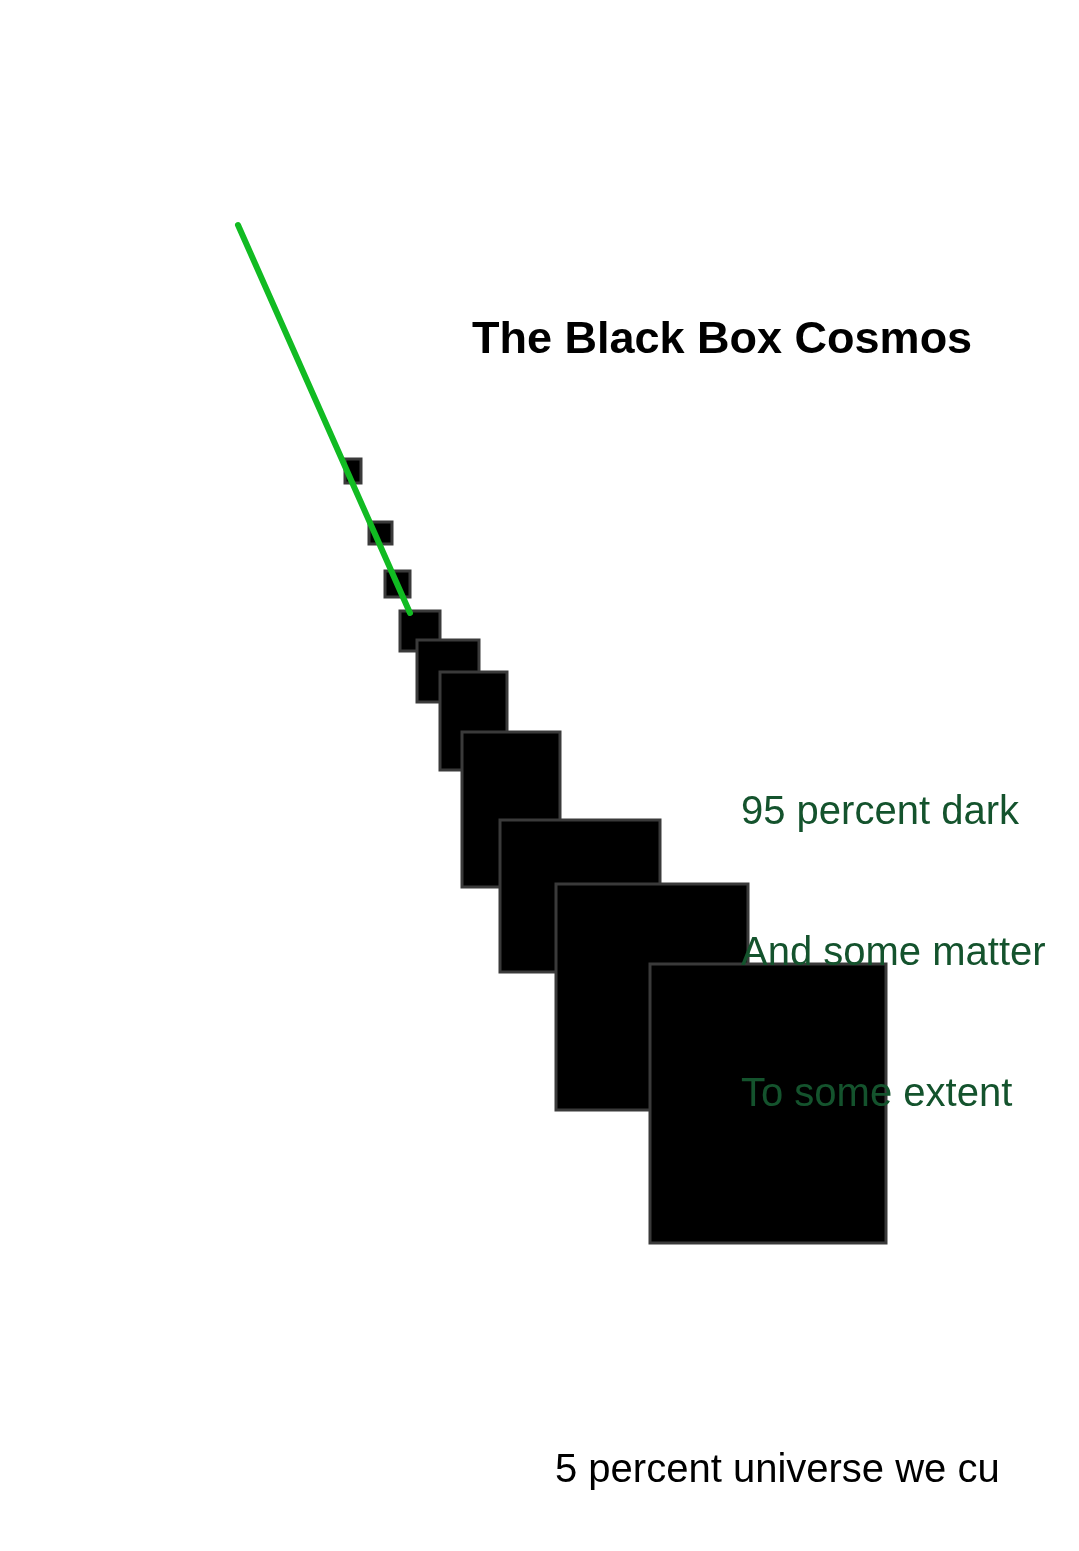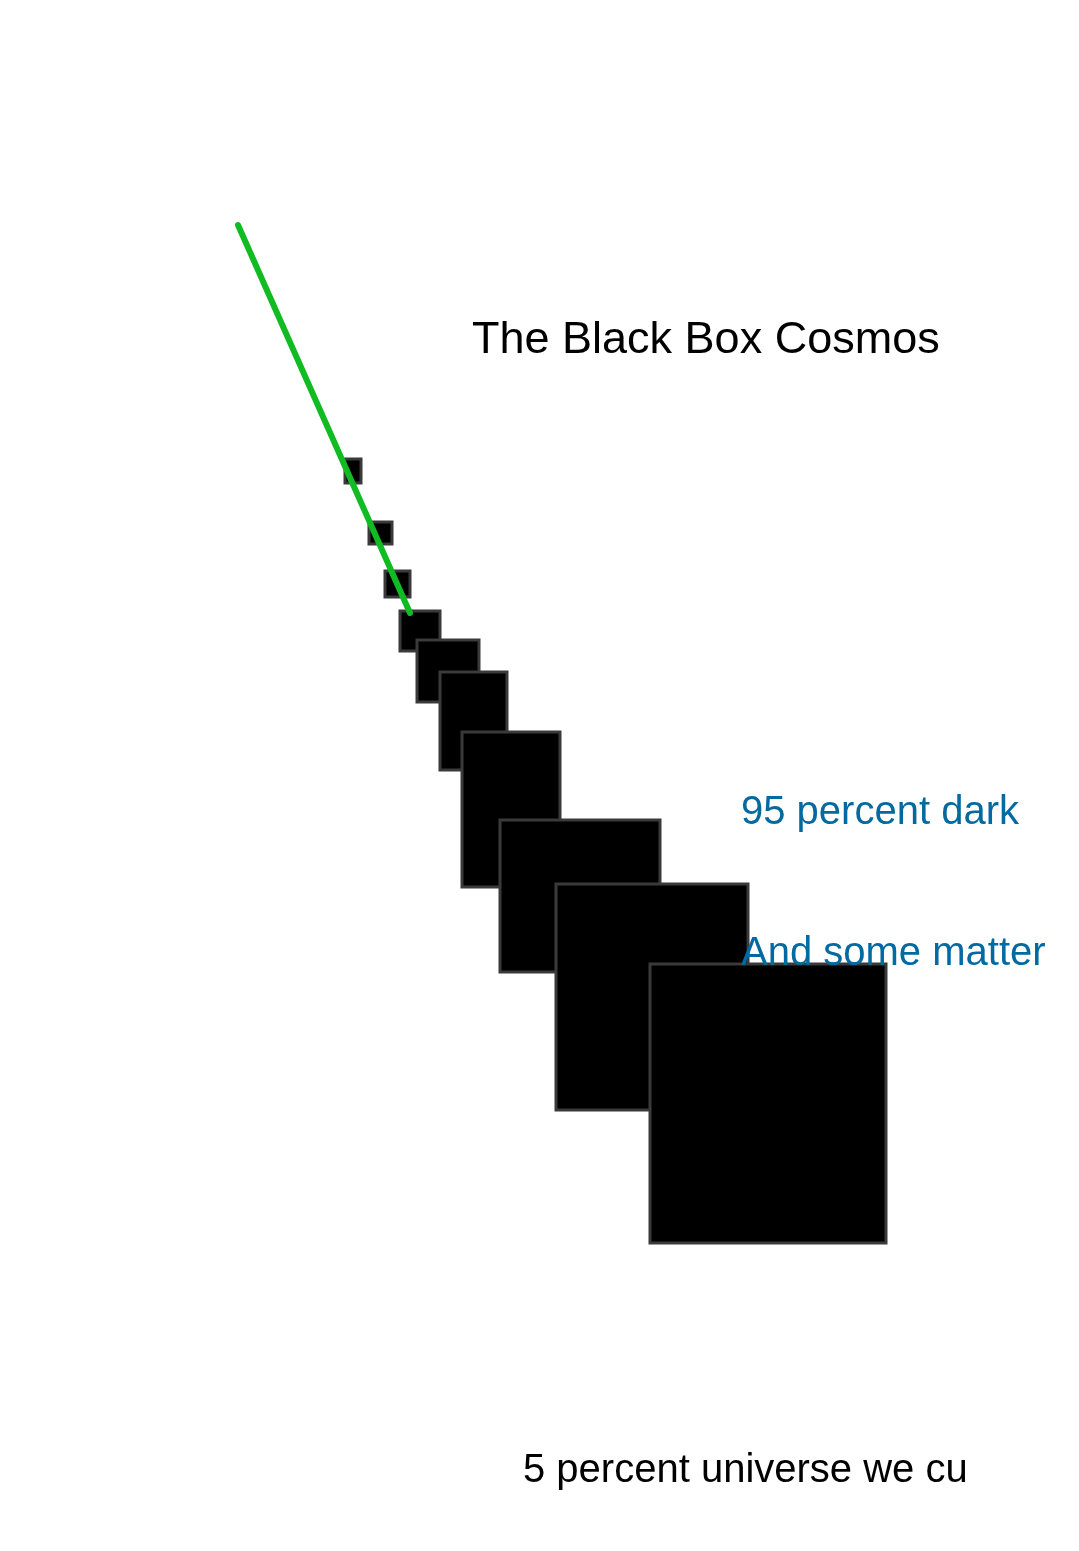--- a/index.html
+++ b/index.html
@@ -34,39 +34,40 @@
     color: #000000;
     white-space: pre;
     font-family: "Liberation Sans", sans-serif;
   }
 
   #title-text {
     left: 472px;
     top: 310px;
     font-size: 45px;
     line-height: 55px;
+    font-weight: bold;
   }
 
   #body-block {
     left: 741px;
     top: 693px;
     font-size: 40px;
     line-height: 47px;
     z-index: 5;
   }
   #body-block .line { white-space: pre; }
 
   #footer-block {
     left: 523px;
     top: 1343px;
     font-size: 40px;
     line-height: 50px;
     z-index: 5;
   }
-  #footer-block .line { white-space: pre; }
+  #footer-block .line { white-space: pre; margin-left: 32px; }
 </style>
 </head>
 <body>
 
 <div id="stage" style="width: 1079px; height: 1551px; background: rgb(255, 255, 255);">
 
   <svg id="boxes-svg" viewBox="0 0 1079 1551" preserveAspectRatio="none" aria-hidden="true">
     <g id="boxes-group">
         <rect x="345" y="459" width="16" height="24" fill="#000000" stroke="#3a3a3a" stroke-width="3"></rect>
         <rect x="369" y="522" width="23" height="22" fill="#000000" stroke="#3a3a3a" stroke-width="3"></rect>
@@ -80,23 +81,24 @@
         <rect x="650" y="964" width="236" height="279" fill="#000000" stroke="#3a3a3a" stroke-width="3"></rect>
       </g>
   </svg>
 
   <svg id="line-svg" viewBox="0 0 1079 1551" preserveAspectRatio="none" aria-hidden="true">
     <line id="trend-line" x1="238" y1="225" x2="410" y2="613" stroke="#11bb22" stroke-width="6" stroke-linecap="round"></line>
   </svg>
 
   <div class="txt" id="title-text" style="left: 472px; top: 310px; font-size: 45px; color: rgb(0, 0, 0);">The Black Box Cosmos</div>
 
-  <div class="txt" id="body-block" style="left: 741px; top: 693px; font-size: 40px; color: #0369a1;">
+  <div class="txt" id="body-block" style="left: 741px; top: 693px; font-size: 40px; color: #14532d;">
     <div class="line">95 percent dark</div>
     <div class="line">And some matter</div>
+    <div class="line">To some extent</div>
   </div>
 
   <div class="txt" id="footer-block" style="left: 523px; top: 1343px; font-size: 40px; color: rgb(0, 0, 0);">
     <div class="line">5 percent universe we cu</div>
     
   </div>
 
 </div>
 
 </body></html>

